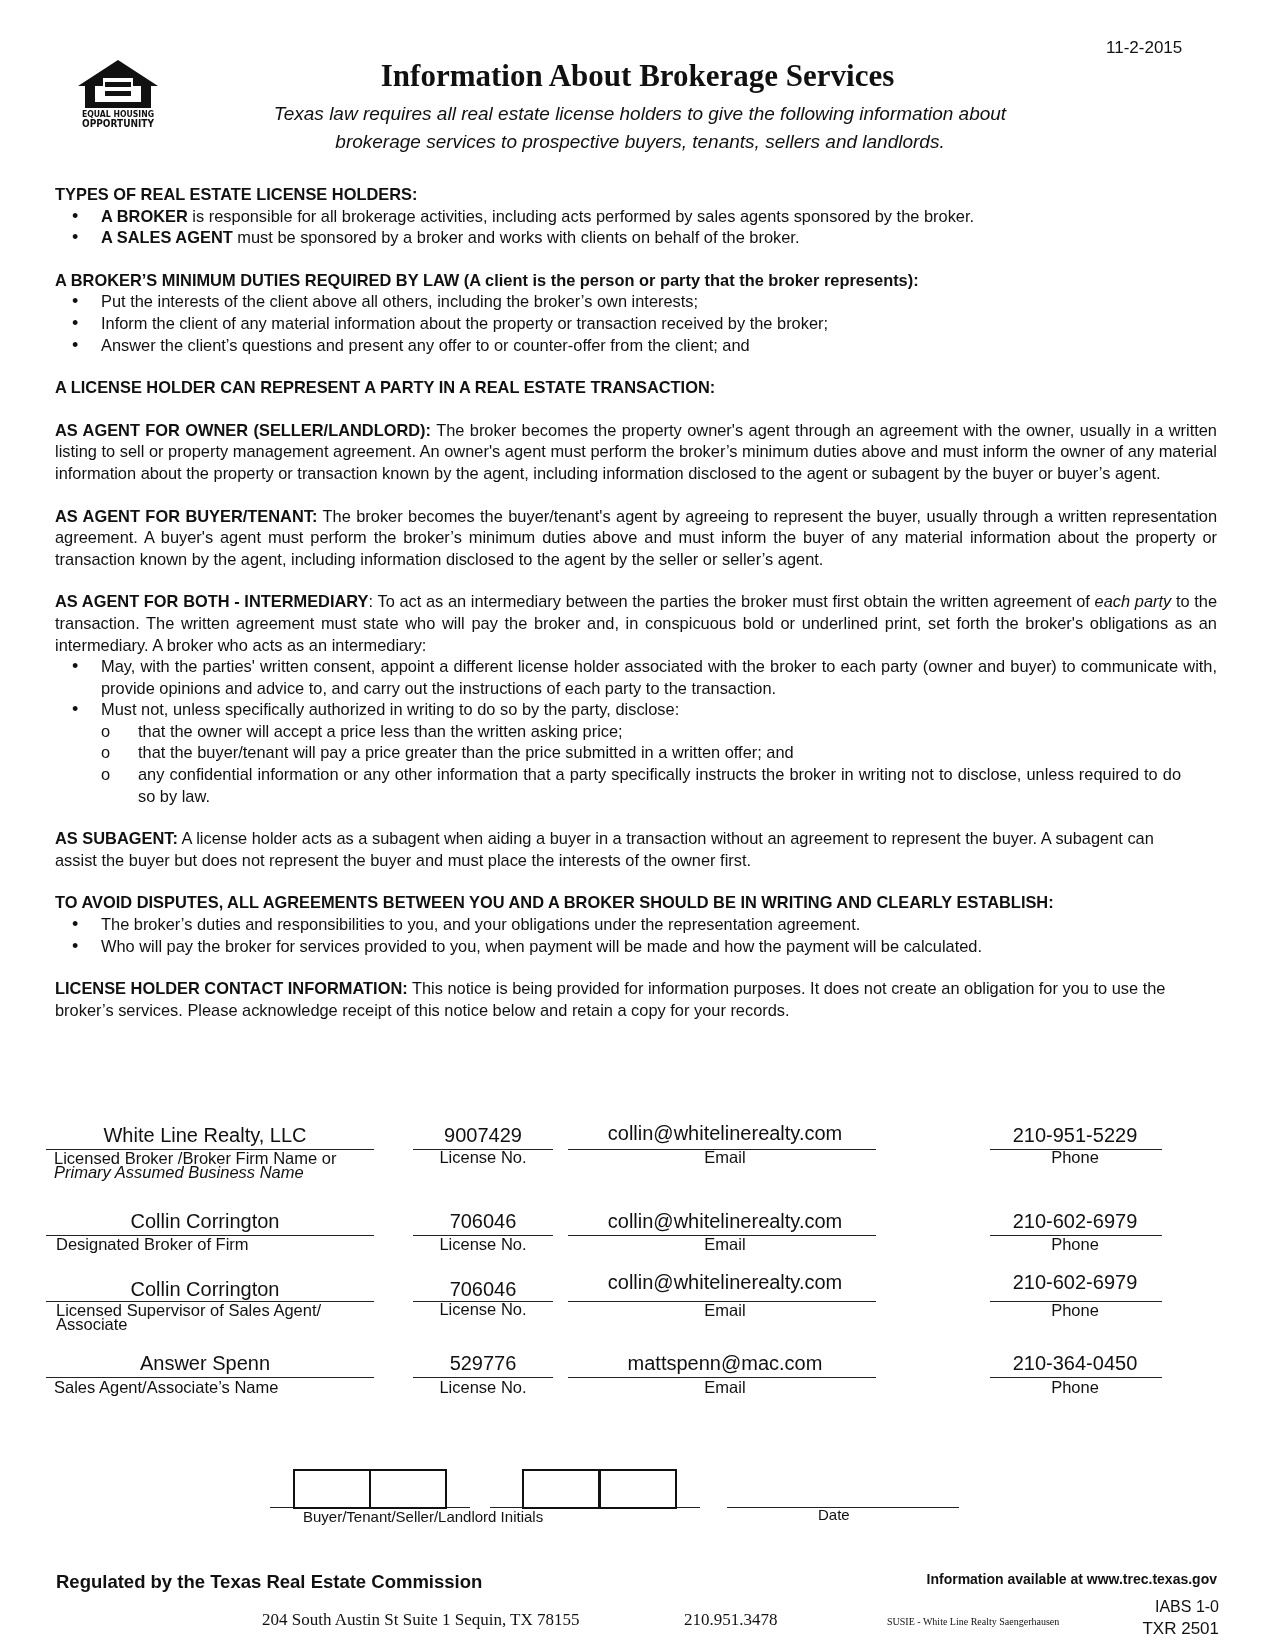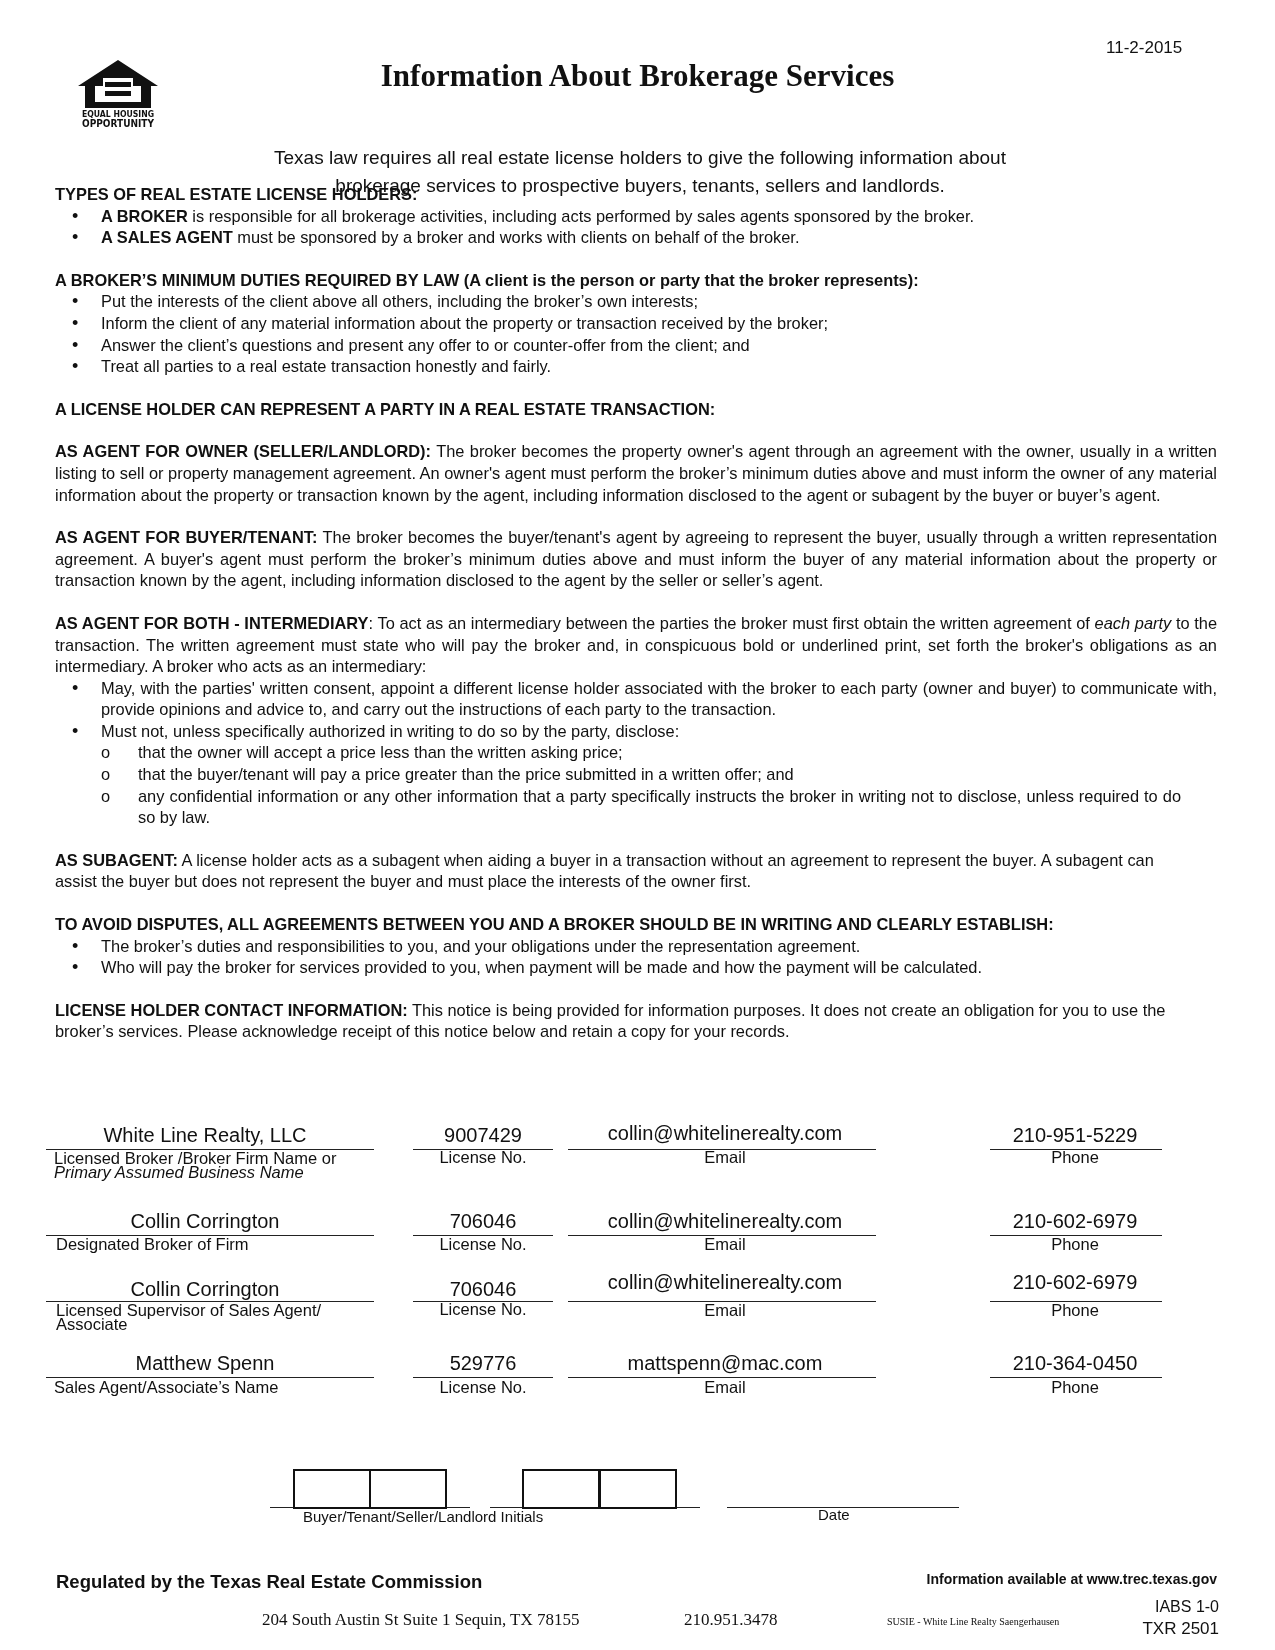--- a/index.html
+++ b/index.html
@@ -8,21 +8,21 @@
 
   
   .ehl-logo { position: absolute; left: 76px; top: 58px; width: 84px; height: 72px; }
   .ehl-house { width: 84px; height: 52px; display: block; }
   .ehl-text { font-family: "DejaVu Sans", sans-serif; font-weight: bold; font-size: 8.6px; line-height: 9px;
               text-align: center; letter-spacing: 0px; transform: scaleX(0.9); }
   .form-date { position: absolute; left: 1106px; top: 38px; font-size: 17px; }
   .doc-title { position: absolute; left: 0; width: 1275px; top: 58px; text-align: center;
                font-family: "Liberation Serif", serif; font-weight: bold; font-size: 31px; }
   .doc-subtitle { position: absolute; left: 210px; width: 860px; top: 100px; text-align: center;
-                  font-size: 19px; line-height: 28px; margin-top: 44px; }
+                  font-style: italic; font-size: 19px; line-height: 28px; }
 
   
   .content { position: absolute; left: 55px; width: 1162px; top: 184px; font-size: 16.4px; line-height: 21.6px; }
   .h { font-weight: bold; }
   p { margin: 0; }
   .just { text-align: justify; text-align-last: left; }
   .gap { height: 21px; }
   ul.bul { margin: 0; padding: 0; list-style: none; }
   ul.bul > li { position: relative; padding-left: 46px; }
   ul.bul > li::before { content: "\2022"; position: absolute; left: 17px; top: 0; font-size: 18px; }
@@ -79,21 +79,20 @@
     <li><b>A BROKER</b><span> is responsible for all brokerage activities, including acts performed by sales agents sponsored by the broker.</span></li>
     <li><b>A SALES AGENT</b><span> must be sponsored by a broker and works with clients on behalf of the broker.</span></li>
   </ul>
   <div class="gap"></div>
 
   <p class="h">A BROKER’S MINIMUM DUTIES REQUIRED BY LAW (A client is the person or party that the broker represents):</p>
   <ul class="bul">
     <li>Put the interests of the client above all others, including the broker’s own interests;</li>
     <li>Inform the client of any material information  about the property or transaction received by the broker;</li>
     <li>Answer the client’s questions and present any offer to or counter-offer from the client; and</li>
-    <li>Treat all parties to a real estate transaction honestly and fairly.</li>
   </ul>
   <div class="gap"></div>
 
   <p class="h">A LICENSE HOLDER CAN REPRESENT A PARTY IN A REAL ESTATE TRANSACTION:</p>
   <div class="gap"></div>
 
   <p class="just"><b>AS AGENT FOR OWNER (SELLER/LANDLORD):</b><span>  The broker becomes the property owner's agent through an agreement with the owner, usually in a written listing to sell or property management agreement. An owner's agent must perform the broker’s minimum duties above and must inform the owner of any material information about the property or transaction known by the agent, including information disclosed to the agent or subagent by the buyer or buyer’s agent.</span></p>
   <div class="gap"></div>
 
   <p class="just"><b>AS AGENT FOR BUYER/TENANT:</b><span>  The broker becomes the buyer/tenant's agent by agreeing to represent the buyer, usually through a written representation agreement. A buyer's agent must perform the broker’s minimum duties above and must inform the buyer of any material information about the property or transaction known by the agent, including information disclosed to the agent by the seller or seller’s agent.</span></p>
@@ -165,21 +164,21 @@
   <div class="ln" style="left:568px;width:308px;top:25px;"></div>
   <div class="ln" style="left:990px;width:172px;top:25px;"></div>
   <div class="lbl" style="left:56px;top:27px;">Licensed Supervisor of Sales Agent/</div>
   <div class="lbl" style="left:56px;top:41px;">Associate</div>
   <div class="lbl c" style="left:420px;width:126px;top:26px;">License No.</div>
   <div class="lbl c" style="left:570px;width:310px;top:27px;">Email</div>
   <div class="lbl c" style="left:1000px;width:150px;top:27px;">Phone</div>
 </div>
 
 <div class="row" style="top:1352px;">
-  <div class="fv" style="left:45px;width:320px;top:0;">Matthew Spenn</div>
+  <div class="fv" style="left:45px;width:320px;top:0;">Answer Spenn</div>
   <div class="fv" style="left:420px;width:126px;top:0;">529776</div>
   <div class="fv" style="left:570px;width:310px;top:0;">mattspenn@mac.com</div>
   <div class="fv" style="left:1000px;width:150px;top:0;">210-364-0450</div>
   <div class="ln" style="left:46px;width:328px;top:25px;"></div>
   <div class="ln" style="left:413px;width:140px;top:25px;"></div>
   <div class="ln" style="left:568px;width:308px;top:25px;"></div>
   <div class="ln" style="left:990px;width:172px;top:25px;"></div>
   <div class="lbl" style="left:54px;top:28px;">Sales Agent/Associate’s Name</div>
   <div class="lbl c" style="left:420px;width:126px;top:28px;">License No.</div>
   <div class="lbl c" style="left:570px;width:310px;top:28px;">Email</div>

